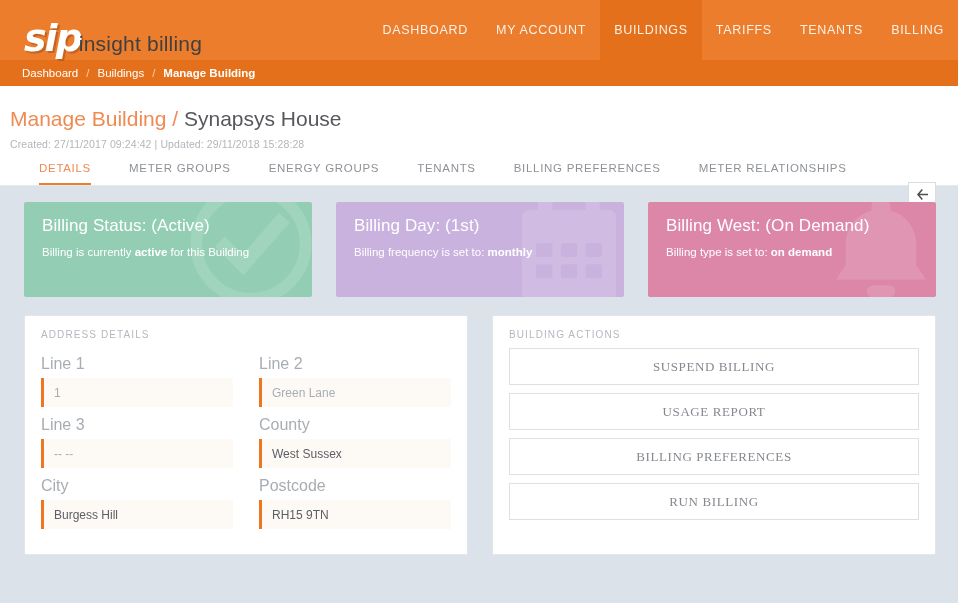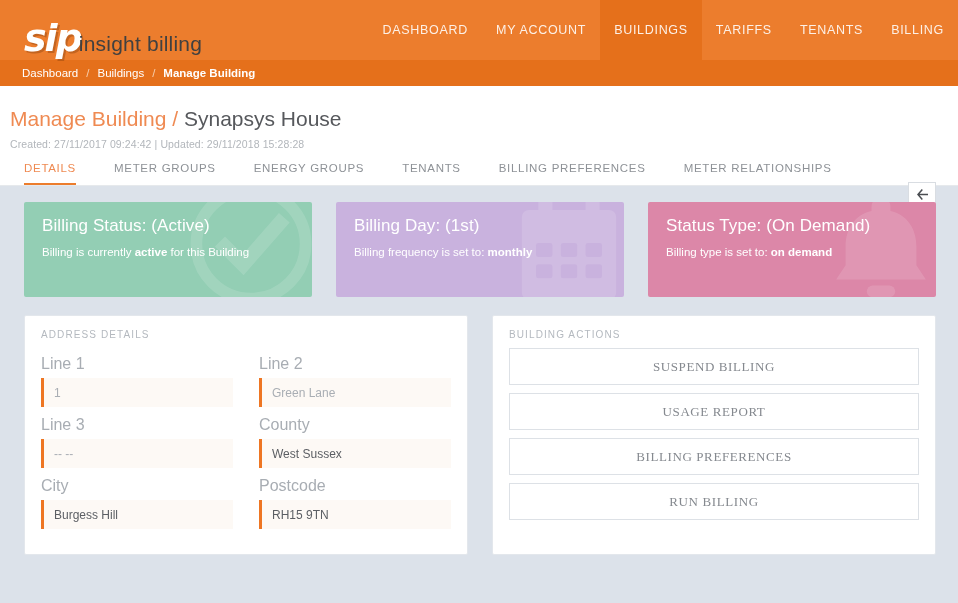--- a/index.html
+++ b/index.html
@@ -96,21 +96,21 @@
     display: flex; align-items: center; justify-content: center;
     cursor: pointer;
   }
   .backbtn svg { display: block; }
 
   
   .tabs {
     background: #ffffff;
     display: flex;
     align-items: flex-end;
-    padding: 0 24px;
+    padding: 0 39px;
     height: 36px;
     border-bottom: 1px solid #e6e9ec;
   }
   .tab {
     font-size: 11.5px;
     letter-spacing: .7px;
     color: #8e9297;
     padding: 0 0 9px 0;
     margin-right: 38px;
     cursor: pointer;
@@ -288,21 +288,21 @@
             </g>
           </svg></div>
         <h3>Billing Day: (1st)</h3>
         <p><span>Billing frequency is set to: </span><b>monthly</b><span></span></p>
       </div>
       <div class="card card-pink" style="background: rgb(220, 135, 168);">
         <div class="wm"><svg width="118" height="118" viewBox="0 0 100 100">
             <path d="M50 6 c-5 0 -8 3 -8 7 v4 c-14 3 -22 15 -22 30 v16 l-8 12 h76 l-8 -12 v-16 c0 -15 -8 -27 -22 -30 v-4 c0 -4 -3 -7 -8 -7 z" fill="#fff"></path>
             <rect x="38" y="80" width="24" height="10" rx="5" fill="#fff"></rect>
           </svg></div>
-        <h3>Status Type: (On Demand)</h3>
+        <h3>Billing West: (On Demand)</h3>
         <p><span>Billing type is set to: </span><b>on demand</b><span></span></p>
       </div>
     </div>
 
   <div class="panels">
 
     <div class="panel panel-address">
       <div class="panel-label">ADDRESS DETAILS</div>
       <div class="formgrid" id="addressform">
           <div class="field">

